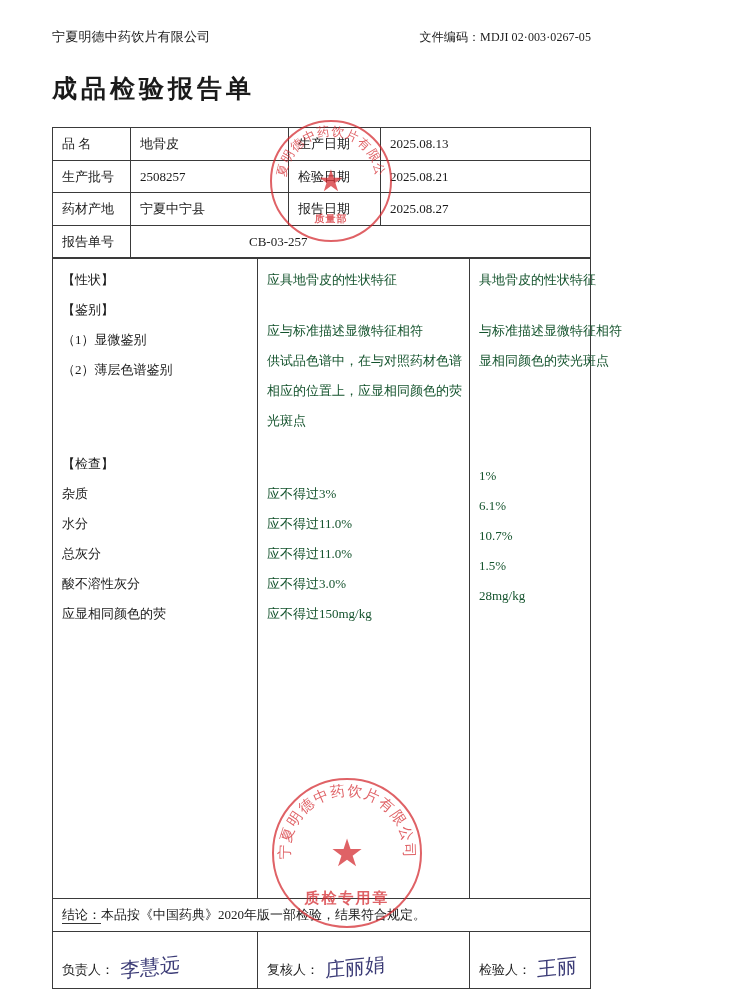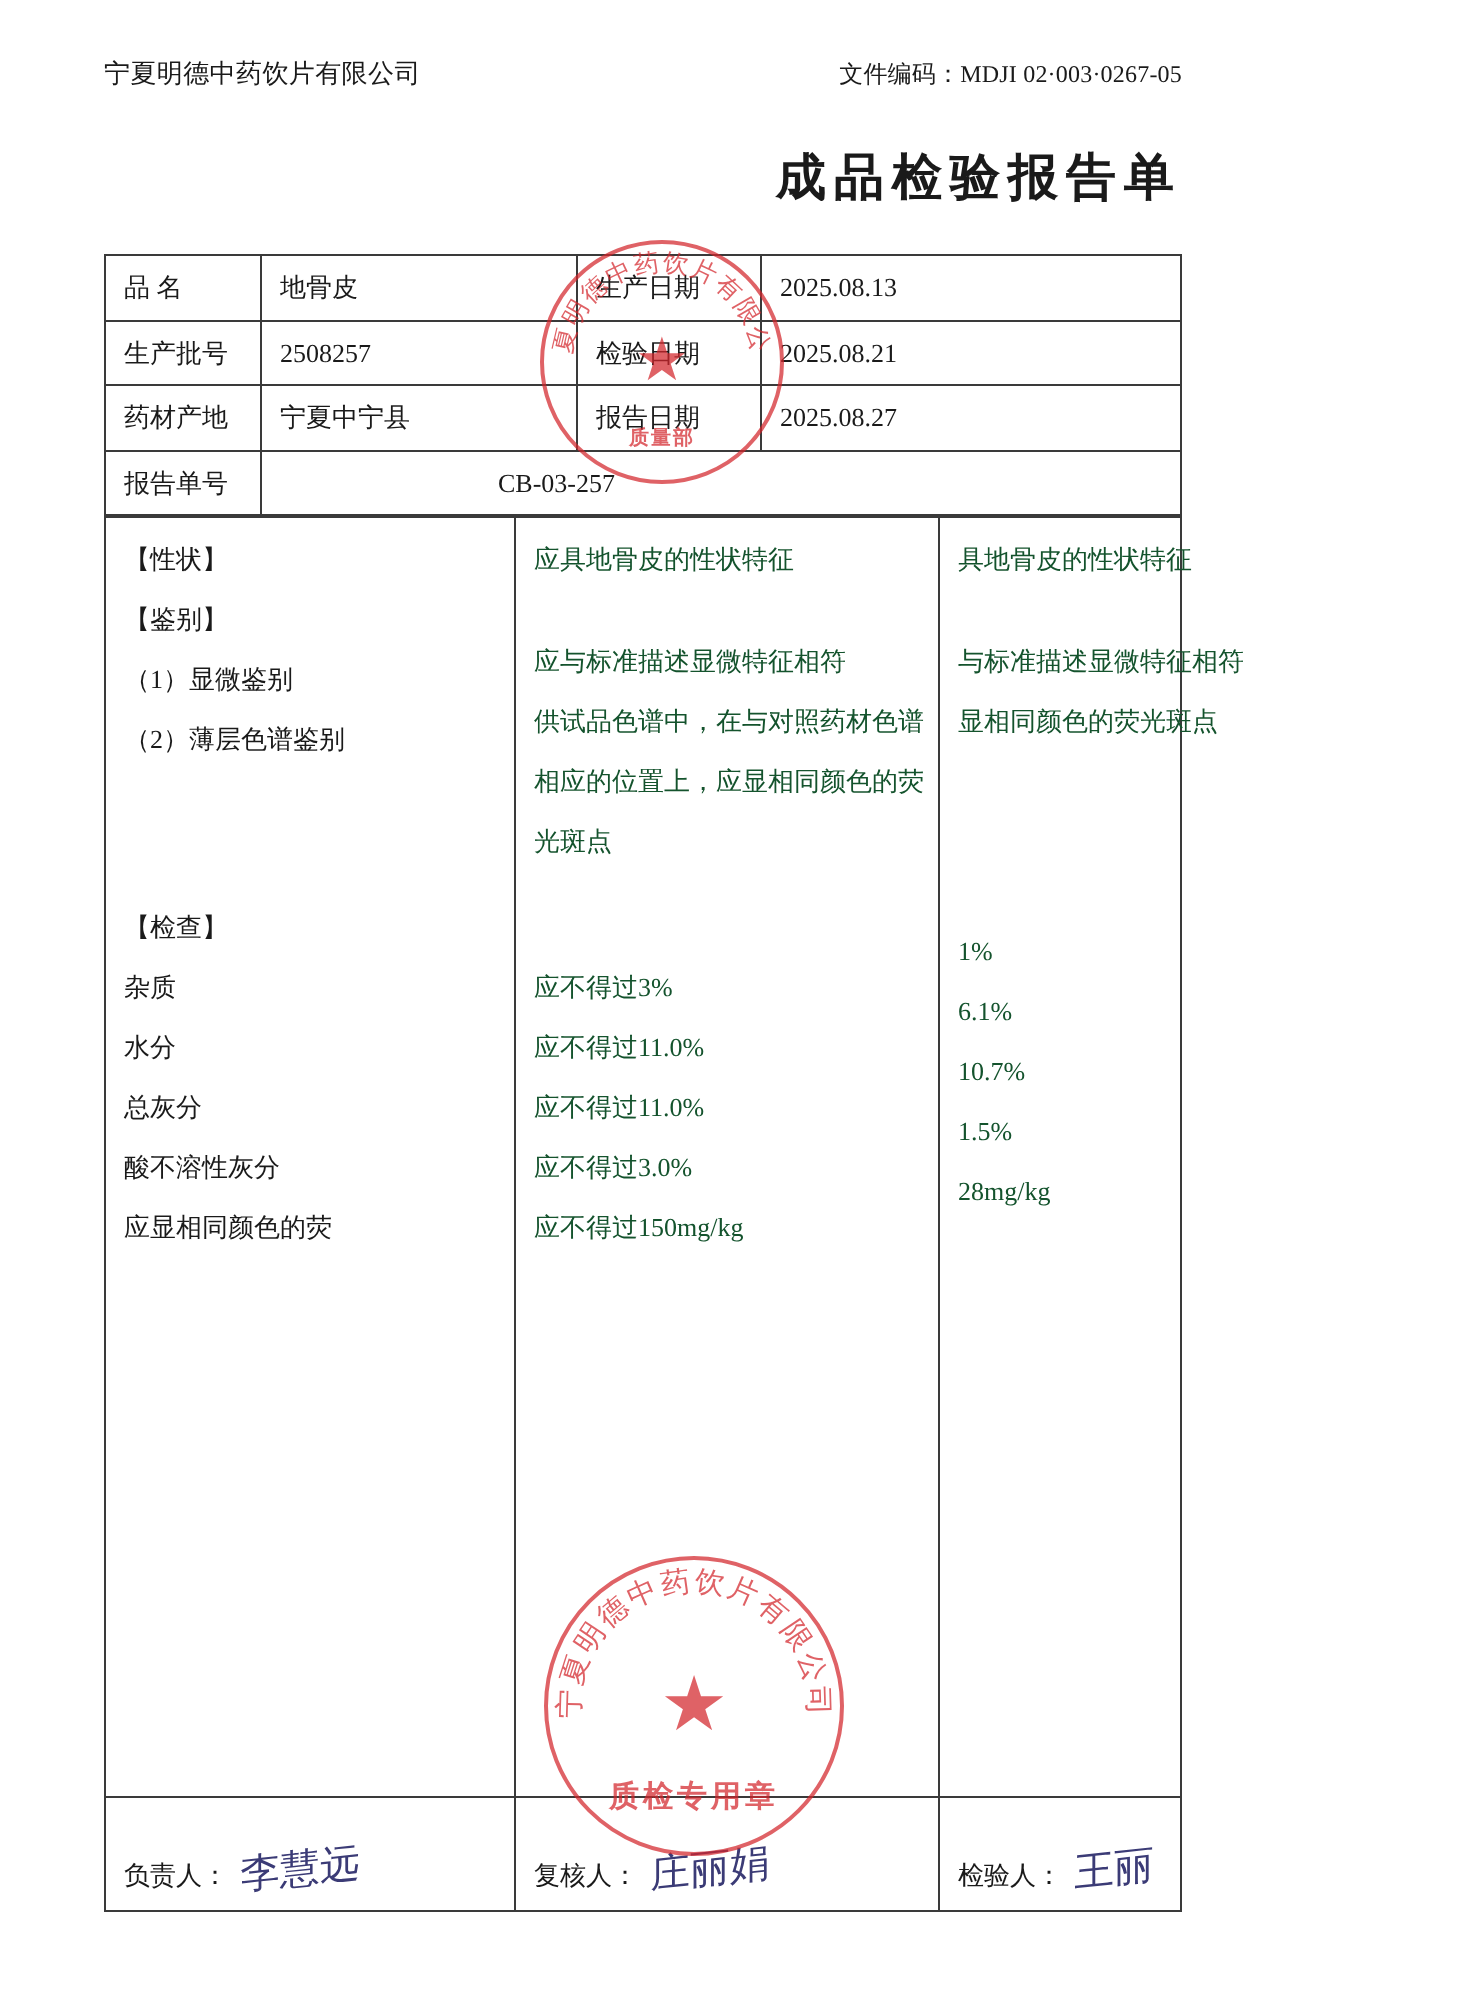--- a/index.html
+++ b/index.html
@@ -24,21 +24,21 @@
     display: flex;
     justify-content: space-between;
     align-items: baseline;
     padding-top: 28px;
     font-size: 12.5px;
     letter-spacing: .2px;
   }
   .company { font-size: 13px; }
   .doccode { font-size: 12px; letter-spacing: .1px; }
   .title {
-    text-align: right;
+    text-align: left;
     font-size: 25px;
     font-weight: bold;
     letter-spacing: 4px;
     margin-top: 26px;
     margin-bottom: 22px;
   }
   table.doc {
     width: 100%;
     border-collapse: collapse;
     table-layout: fixed;
@@ -218,20 +218,25 @@
           <div class="ln">显相同颜色的荧光斑点</div>
           <div class="ln"></div>
           <div class="ln"></div>
           <div class="gap"></div>
           <div class="ln"></div>
           <div class="ln">1%</div>
           <div class="ln">6.1%</div>
           <div class="ln">10.7%</div>
           <div class="ln">1.5%</div>
           <div class="ln">28mg/kg</div>
+        </td>
+      </tr>
+      <tr class="concl">
+        <td colspan="3">
+          <span class="u">结论：</span><span>本品按《中国药典》2020年版一部检验，结果符合规定。</span>
         </td>
       </tr>
       <tr class="sigrow">
         <td>
           <div class="sig-flex">
             <span class="sig-lab">负责人：</span>
             <span class="sig-name">李慧远</span>
           </div>
         </td>
         <td>

